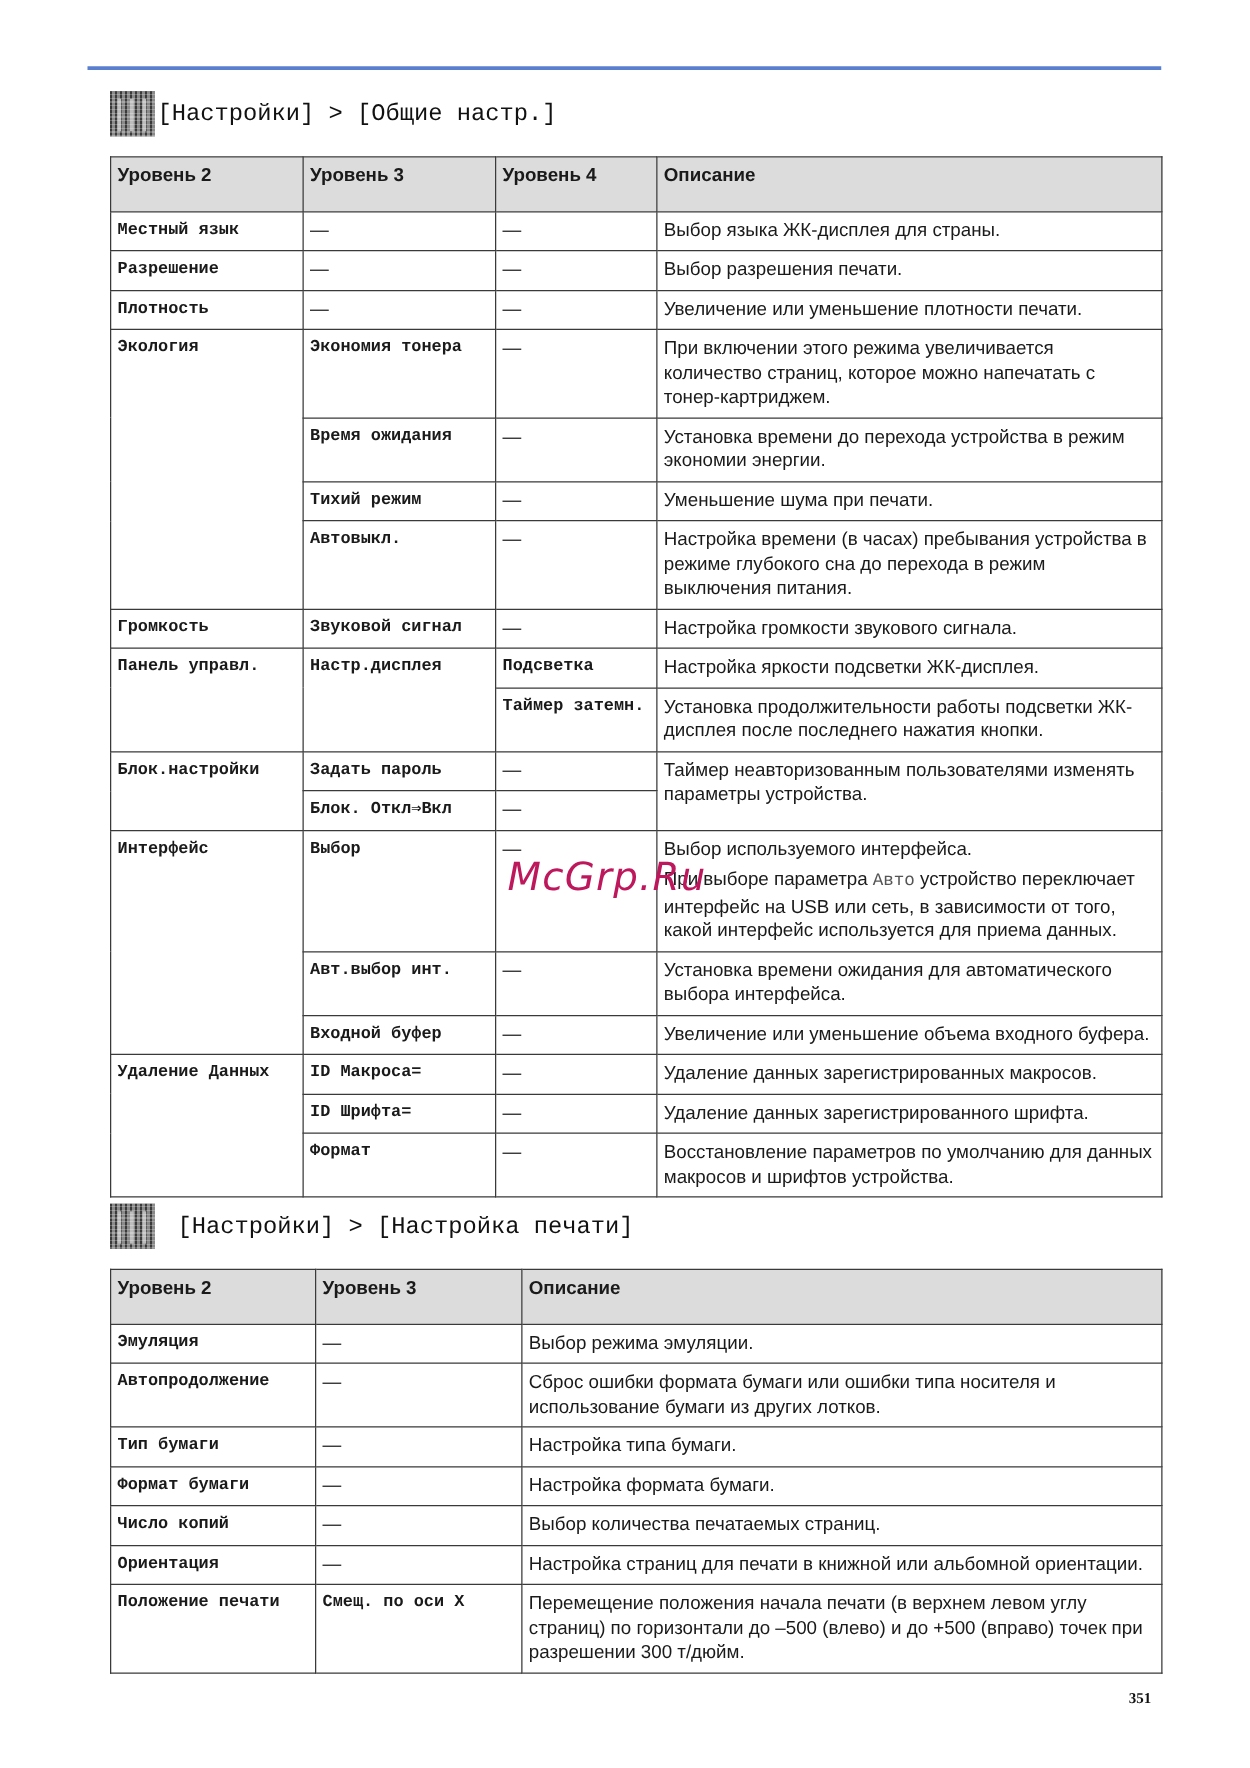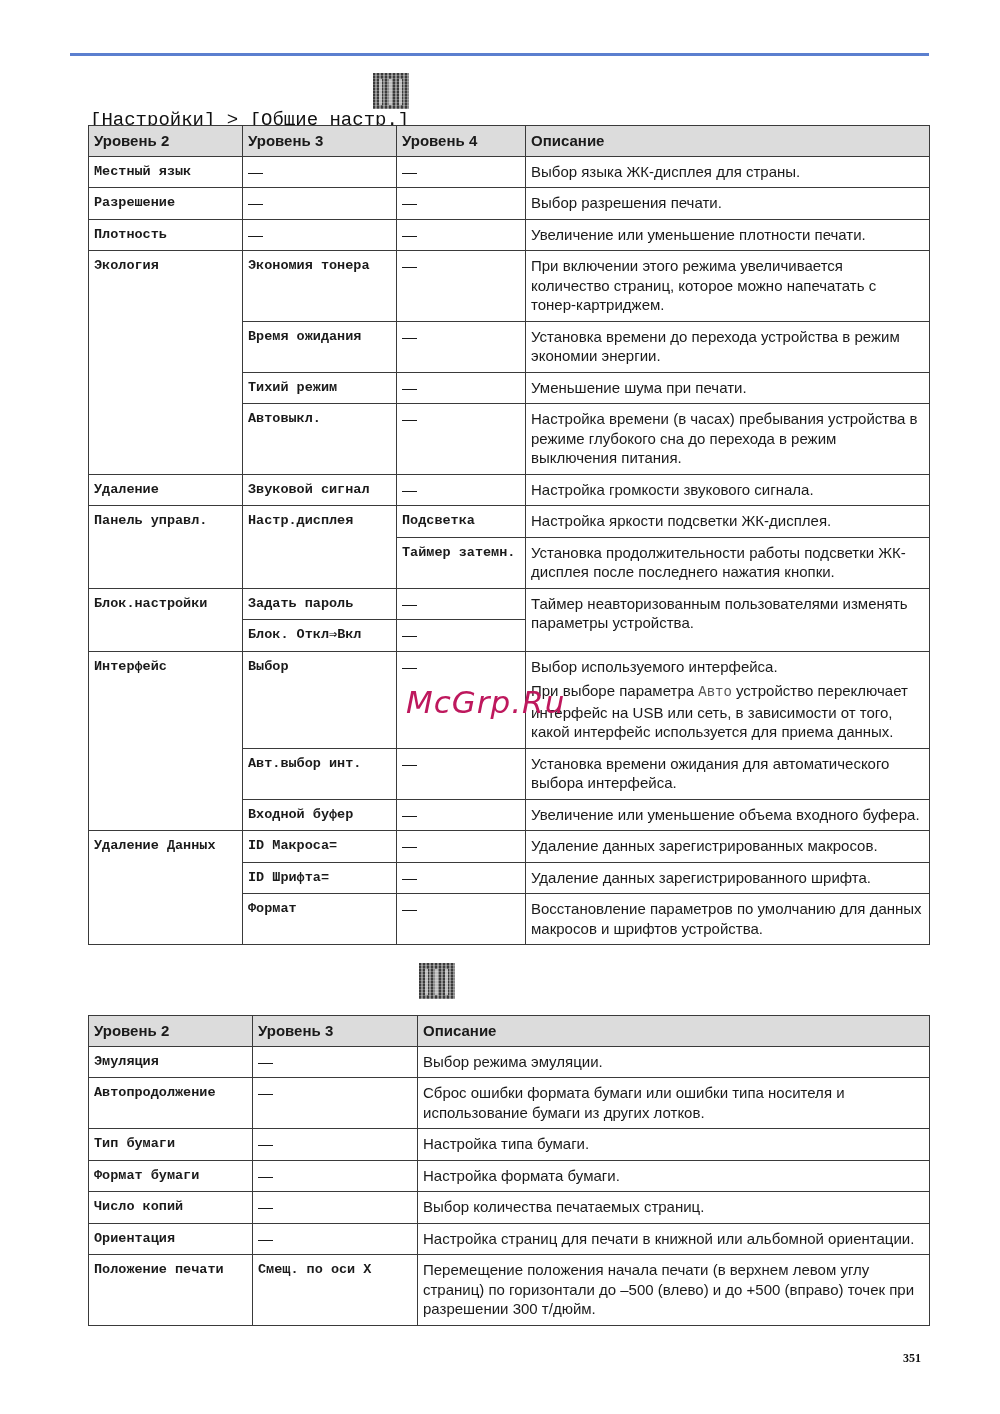--- a/index.html
+++ b/index.html
@@ -1,25 +1,25 @@
 <!DOCTYPE html>
 <html><head>
 <meta charset="utf-8">
 <style>
   html, body { margin: 0; padding: 0; background: #ffffff; }
   body { width: 1000px; height: 1414px; position: relative; overflow: hidden; font-family: "Liberation Sans", sans-serif; color: #1a1a1a; }
   .top-rule { position: absolute; left: 70px; top: 53px; width: 859px; height: 3px; background: #5b7fcf; }
-  .section-title { position: absolute; left: 88px; display: flex; align-items: flex-end; flex-direction: column; }
+  .section-title { position: absolute; left: 88px; display: flex; align-items: center; }
   .section-title .icon { width: 36px; height: 36px; background: repeating-linear-gradient(90deg, #3a3a3a 0 2px, #8a8a8a 2px 4px), #666; position: relative; overflow: hidden; }
   .section-title .icon::after { content: ""; position: absolute; inset: 0; background: repeating-linear-gradient(0deg, rgba(255,255,255,0.25) 0 1px, rgba(0,0,0,0) 1px 3px); }
   .section-title .icon span { position: absolute; top: 6px; width: 3px; height: 26px; background: #bdbdbd; }
   .section-title .title-text { font-family: "Liberation Mono", monospace; font-size: 19px; font-weight: normal; margin-left: 2px; letter-spacing: 0px; color: #111; }
   table { position: absolute; left: 88px; width: 841px; border-collapse: collapse; table-layout: fixed; }
   th, td { border: 1.5px solid #3a3a3a; vertical-align: top; text-align: left; padding: 5px 5px 6px 5px; line-height: 19.5px; }
-  th { background: #dcdcdc; font-weight: bold; font-size: 15px; height: 18px; padding-top: 5px; padding-bottom: 5px; }
+  th { background: #dcdcdc; font-weight: bold; font-size: 15px; height: 18px; padding-top: 5px; padding-bottom: 18px; }
   td { font-size: 15px; }
   td.mono { font-family: "Liberation Mono", monospace; font-weight: bold; font-size: 13.5px; }
   td.desc p { margin: 0; }
   td.desc p + p { margin-top: 5px; }
   .inline-mono { font-family: "Liberation Mono", monospace; font-size: 14px; color: #555; text-align: right; }
   .watermark { position: absolute; left: 406px; top: 684px; font-family: "DejaVu Sans", sans-serif; font-size: 31px; color: #be185d; font-style: italic; letter-spacing: 1px; }
   .page-number { position: absolute; left: 903px; top: 1351px; font-family: "Liberation Serif", serif; font-weight: bold; font-size: 12px; color: #111; }
 </style>
 </head>
 <body>
@@ -86,21 +86,21 @@
       <td>—</td>
       <td class="desc">Уменьшение шума при печати.</td>
     </tr>
     <tr>
       <td class="mono">Автовыкл.</td>
       <td>—</td>
       <td class="desc">Настройка времени (в часах) пребывания устройства в режиме глубокого сна до перехода в режим выключения питания.</td>
     </tr>
 
     <tr>
-      <td class="mono">Удаление</td>
+      <td class="mono">Громкость</td>
       <td class="mono">Звуковой сигнал</td>
       <td>—</td>
       <td class="desc">Настройка громкости звукового сигнала.</td>
     </tr>
 
     <tr>
       <td class="mono" rowspan="2">Панель управл.</td>
       <td class="mono" rowspan="2">Настр.дисплея</td>
       <td class="mono">Подсветка</td>
       <td class="desc">Настройка яркости подсветки ЖК-дисплея.</td>

